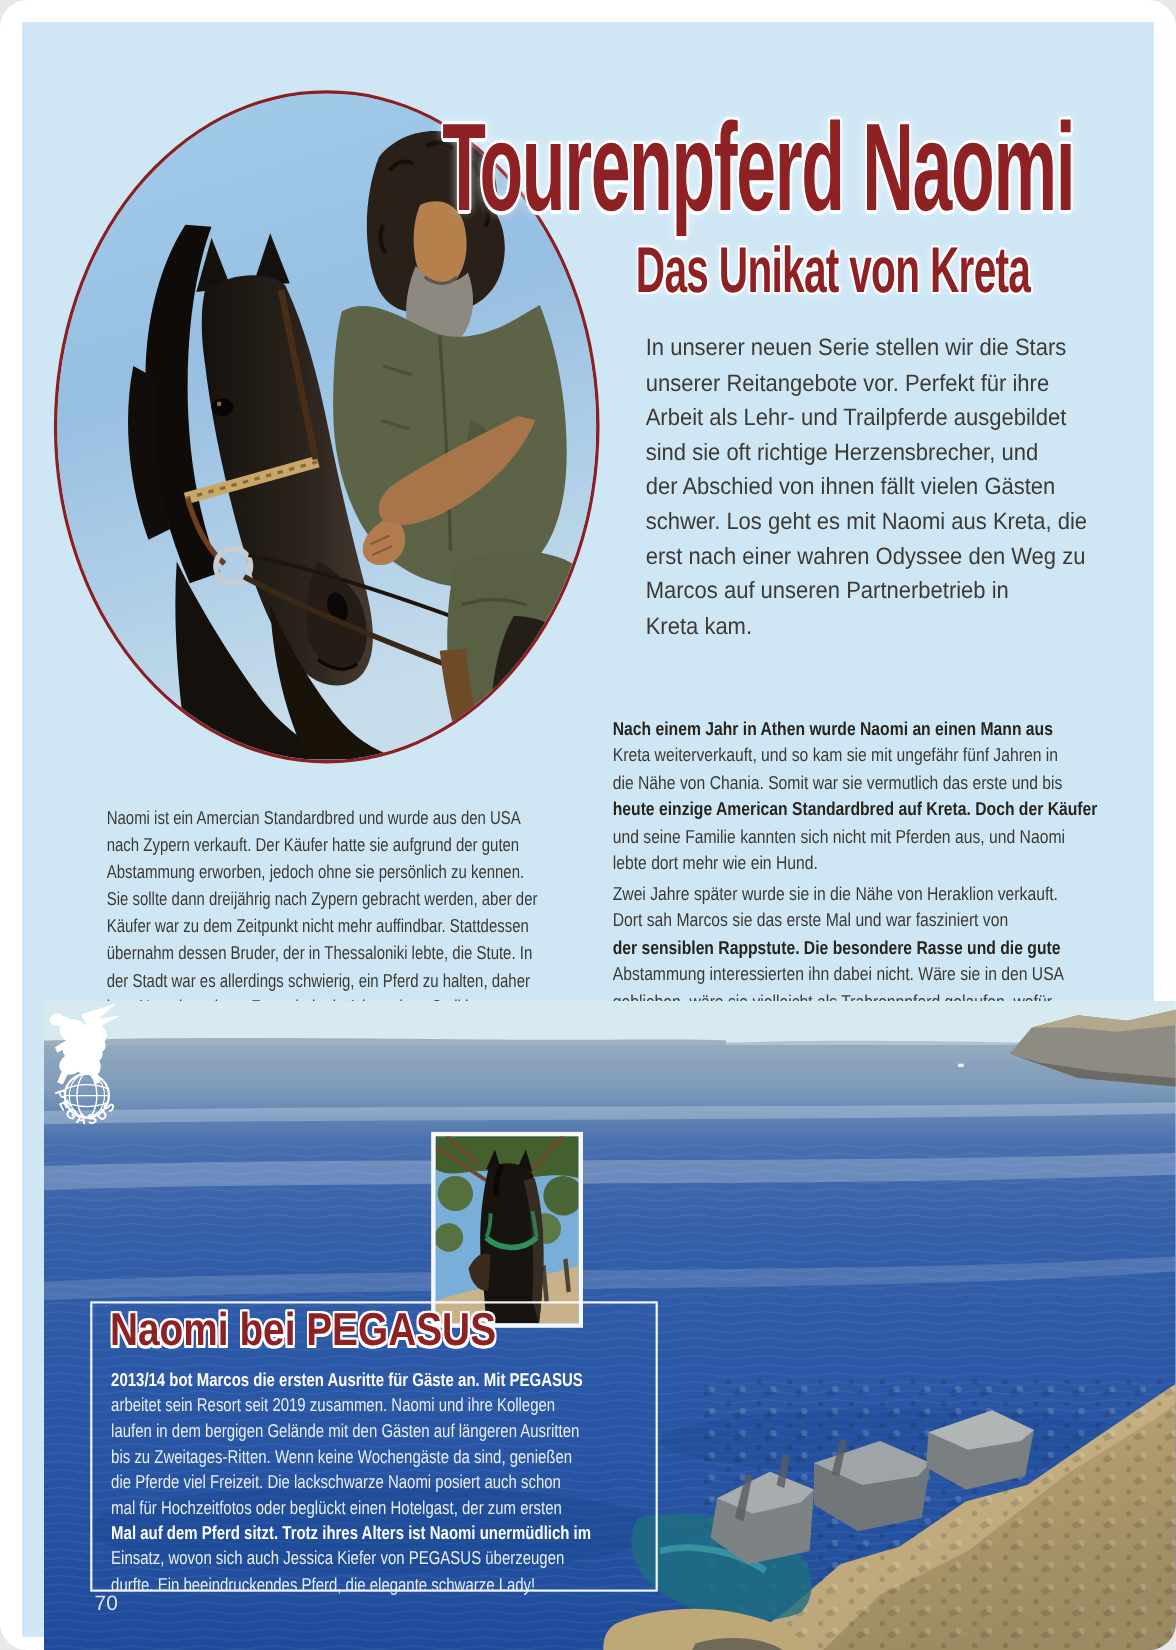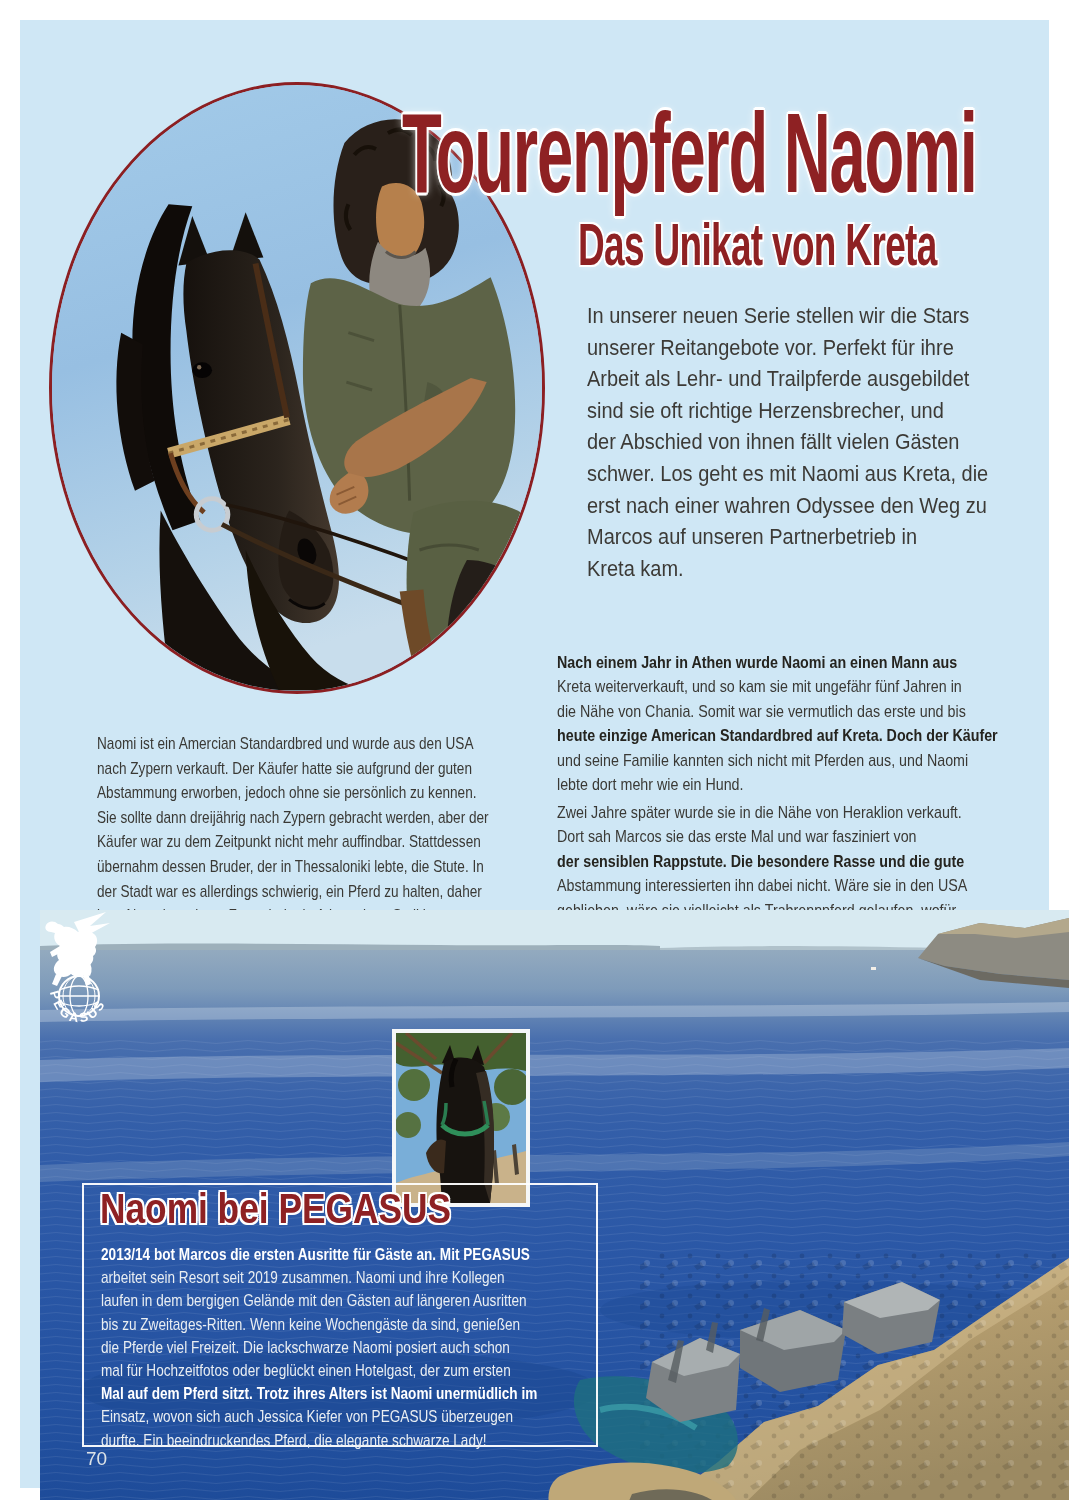--- a/index.html
+++ b/index.html
@@ -1,17 +1,17 @@
 <!DOCTYPE html>
 <html><head>
 <meta charset="utf-8">
 <style>
   html,body{margin:0;padding:0;background:#e8e8e8;}
   .page{position:relative;width:1069px;height:1500px;background:#ffffff;margin:0 auto;
-        font-family:"Liberation Sans",sans-serif;overflow:hidden;}
+        font-family:"Liberation Sans",sans-serif;overflow:hidden;border-radius:25px;}
   .content{position:absolute;left:20px;top:20px;width:1029px;height:1468px;background:#cfe7f5;}
   
   .big-title{position:absolute;top:76px;right:72px;white-space:nowrap;
     font-size:105px;font-weight:bold;letter-spacing:-2px;color:#8e2123;
     transform:scale(0.62,1.08);transform-origin:top right;line-height:1;
     text-shadow:3px 0 0 #fff,-3px 0 0 #fff,0 3px 0 #fff,0 -3px 0 #fff,
       2px 2px 0 #fff,-2px 2px 0 #fff,2px -2px 0 #fff,-2px -2px 0 #fff,0 0 12px rgba(255,255,255,.85);}
   .sub-title{position:absolute;top:196px;left:558px;white-space:nowrap;
     font-size:56px;font-weight:bold;letter-spacing:-1px;color:#8e2123;
     transform:scale(0.66,1.05);transform-origin:top left;line-height:1;

